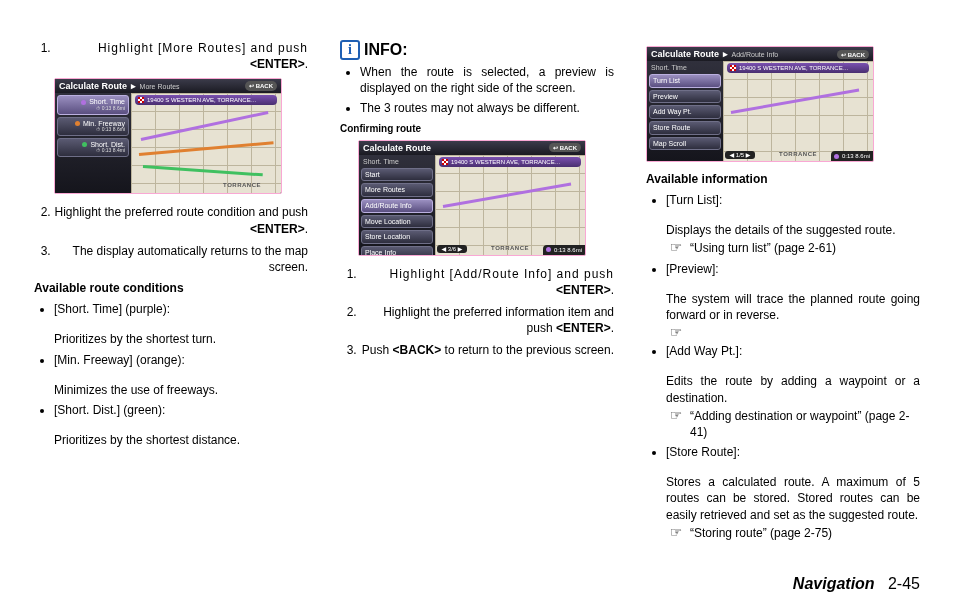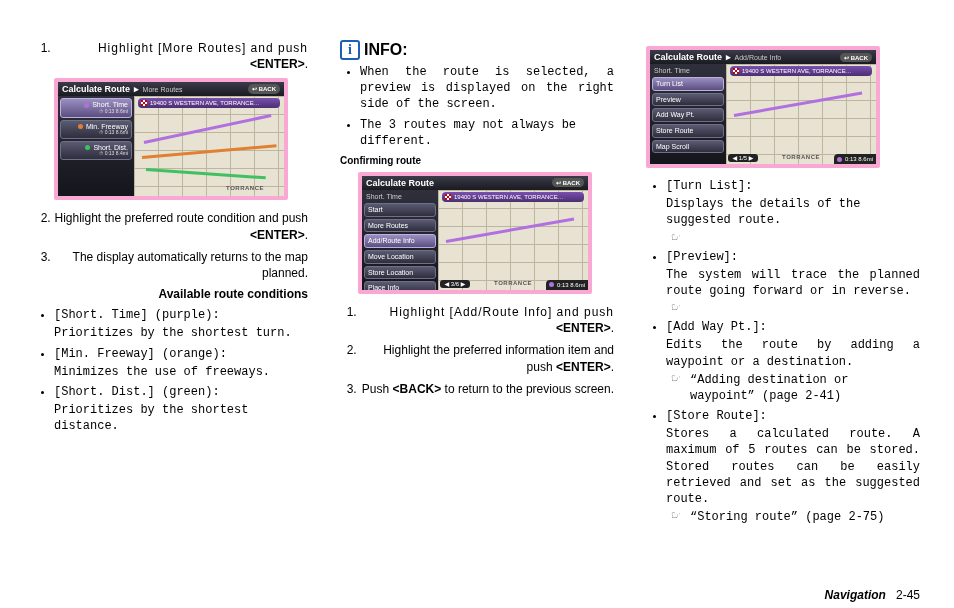--- a/index.html
+++ b/index.html
@@ -31,29 +31,28 @@
   }
   ol.numlist > li {
     margin-bottom: 6px;
     line-height: 1.35;
     text-align: right;
   }
   ul.bullets {
     margin: 0 0 6px 0;
     padding-left: 20px;
     list-style-type: disc;
-    font-family: Liberation Mono, monospace;
   }
   ul.bullets > li {
     margin-bottom: 4px;
     line-height: 1.35;
   }
   ul.bullets > li .sub {
     display: block;
-    margin-top: 2px;
+    margin-top: 14px;
   }
   .b { font-weight: bold; }
   .bi { font-weight: bold; font-style: italic; }
   .ref {
     display: flex;
     align-items: flex-start;
     gap: 4px;
     margin: 2px 0 4px 0;
   }
   .ref-icon {
@@ -64,21 +63,21 @@
     text-align: center;
   }
   .just { text-align: justify; text-justify: inter-word; }
   .tracked { letter-spacing: 1px; }
 
   
   .shot {
     width: 226px;
     margin: 6px 0 10px 0;
     background: #1a1a22;
-    border: 4px solid #f9a8d4;
+    border: 1px solid #f9a8d4;
     border-radius: 2px;
     overflow: hidden;
     font-size: 8px;
     color: #fff;
   }
   .shot-title {
     display: flex;
     align-items: center;
     height: 14px;
     padding: 0 4px;
@@ -199,23 +198,23 @@
   .info-icon {
     width:16px; height:16px; flex:none;
     border:2px solid #1e5fb3; border-radius:3px;
     display:flex; align-items:center; justify-content:center;
   }
   .info-icon span { color:#1e5fb3; font-weight:bold; font-family: Georgia, serif; font-size:14px; line-height:1; }
   .info-label { font-weight:bold; font-size:16px; }
 
   .footer {
     position: absolute;
-    bottom: 6px;
+    bottom: 15px;
     right: 34px;
-    font-size: 12px;
+    font-size: 16px;
   }
 </style>
 </head>
 <body>
 
 <div class="page">
 
   <div class="col">
     <ol class="numlist">
       <li class="just">
@@ -242,23 +241,23 @@
                 </div>
               <div class="route" style="border-color:#b070e0; top:45px; left:10px; width:130px; transform:rotate(-12deg);"></div>
               <div class="route" style="border-color:#e08030; top:60px; left:8px; width:135px; transform:rotate(-5deg);"></div>
               <div class="route" style="border-color:#40c060; top:72px; left:12px; width:120px; transform:rotate(4deg);"></div>
               <div class="torrance">TORRANCE</div>
             </div>
           </div>
         </div>
       </li>
       <li><span>Highlight the preferred route condition and push </span><span class="b">&lt;ENTER&gt;</span>.</li>
-      <li>The display automatically returns to the map planned.</li>
+      <li>The display automatically returns to the map screen.</li>
     </ol>
-    <div class="b" style="margin:4px 0 6px 0;text-align:right;">Available route conditions</div>
+    <div class="b" style="margin:4px 0 6px 0;">Available route conditions</div>
     <ul class="bullets">
       <li><span>[Short. Time] (purple):</span><span class="sub">Prioritizes by the shortest turn.</span></li>
       <li><span>[Min. Freeway] (orange):</span><span class="sub">Minimizes the use of freeways.</span></li>
       <li><span>[Short. Dist.] (green):</span><span class="sub">Prioritizes by the shortest distance.</span></li>
     </ul>
   </div>
 
   <div class="col">
     <div class="info-row">
       <div class="info-icon">
@@ -339,26 +338,28 @@
           <div class="pager">◀ 1/5 ▶</div>
           <div class="torrance" style="right:56px;">TORRANCE</div>
           <div class="eta">
               <span class="purple-dot"></span>
               <span>0:13   8.6mi</span>
             </div>
         </div>
       </div>
     </div>
 
+    <div class="b" style="margin:6px 0 6px 0;">Available information</div>
     <ul class="bullets">
       <li>
         <span>[Turn List]:</span>
         <span class="sub">Displays the details of the suggested route.</span>
         <span class="ref">
             <span class="ref-icon">☞</span>
+            <span>“Using turn list” (page 2-61)</span>
           </span>
       </li>
       <li>
         <span>[Preview]:</span>
         <span class="sub just">The system will trace the planned route going forward or in reverse.</span>
         <span class="ref">
             <span class="ref-icon">☞</span>
           </span>
       </li>
       <li>

